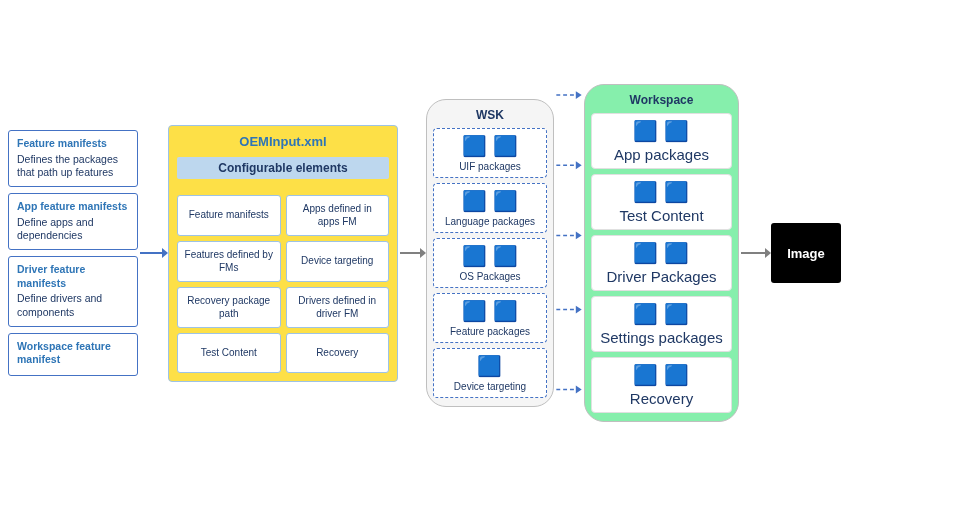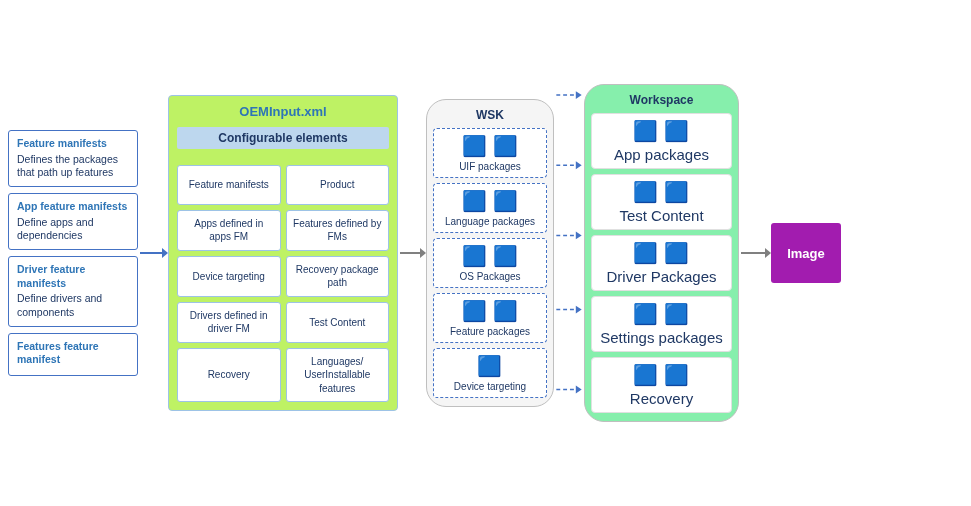--- a/index.html
+++ b/index.html
@@ -52,21 +52,21 @@
       flex-shrink: 0;
       display: flex;
       align-items: center;
       justify-content: center;
     }
 
     
     .oeminput-box {
       border: 1.5px solid #9dc3e6;
       border-radius: 4px;
-      background: #bef264;
+      background: #fde047;
       width: 230px;
       flex-shrink: 0;
       padding: 8px;
       display: flex;
       flex-direction: column;
       gap: 6px;
     }
 
     .oeminput-title {
       font-size: 13px;
@@ -229,21 +229,21 @@
       flex-shrink: 0;
       display: flex;
       align-items: center;
       justify-content: center;
     }
 
     
     .image-box {
       width: 70px;
       height: 60px;
-      background: #a21caf;
+      background: #000000;
       color: #fff;
       font-size: 13px;
       font-weight: 600;
       display: flex;
       align-items: center;
       justify-content: center;
       border-radius: 3px;
       flex-shrink: 0;
     }
   </style>
@@ -259,45 +259,43 @@
     </div>
     <div class="sidebar-card">
       <div class="card-title">App feature manifests</div>
       <div>Define apps and dependencies</div>
     </div>
     <div class="sidebar-card">
       <div class="card-title">Driver feature manifests</div>
       <div>Define drivers and components</div>
     </div>
     <div class="sidebar-card">
-      <div class="card-title">Features feature manifest</div>
+      <div class="card-title">Workspace feature manifest</div>
     </div>
   </div>
 
   <div class="arrow-right">
     <svg width="30" height="20" viewBox="0 0 30 20">
       <line x1="2" y1="10" x2="24" y2="10" stroke="#4472C4" stroke-width="2"></line>
       <polygon points="24,5 30,10 24,15" fill="#4472C4"></polygon>
     </svg>
   </div>
 
   <div class="oeminput-box">
     <div class="oeminput-title">OEMInput.xml</div>
     <div class="configurable-label">Configurable elements</div>
     <div class="config-grid">
       <div class="config-cell">Feature manifests</div>
-      <div class="config-cell">Product</div>
       <div class="config-cell">Apps defined in apps FM</div>
       <div class="config-cell">Features defined by FMs</div>
       <div class="config-cell">Device targeting</div>
       <div class="config-cell">Recovery package path</div>
       <div class="config-cell">Drivers defined in driver FM</div>
       <div class="config-cell">Test Content</div>
       <div class="config-cell">Recovery</div>
-      <div class="config-cell">Languages/ UserInstallable features</div>
     </div>
   </div>
 
   <div class="arrow-mid">
     <svg width="28" height="20" viewBox="0 0 28 20">
       <line x1="2" y1="10" x2="22" y2="10" stroke="#808080" stroke-width="2"></line>
       <polygon points="22,5 28,10 22,15" fill="#808080"></polygon>
     </svg>
   </div>
 

